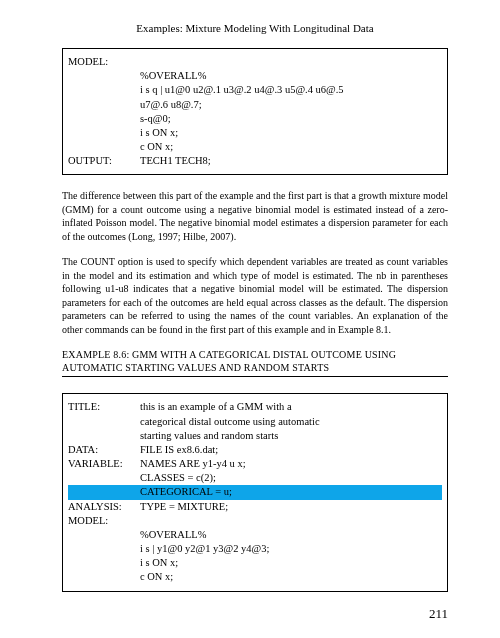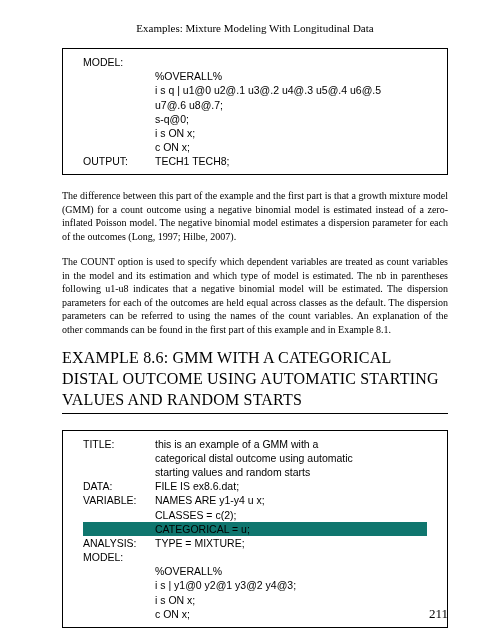--- a/index.html
+++ b/index.html
@@ -13,39 +13,39 @@
     padding: 22px 52px 30px 62px;
     font-size: 11px;
   }
   .page-header {
     text-align: center;
     font-size: 11px;
     margin-bottom: 14px;
   }
   .code-box {
     border: 1px solid #000;
-    padding: 6px 20px;
-    font-family: Liberation Sans, sans-serif;
+    padding: 6px 5px;
+    font-family: Liberation Serif, serif;
     font-size: 10.5px;
     line-height: 1.35;
     white-space: pre;
     margin-bottom: 14px;
     overflow: hidden;
   }
   .code-box .kw { display: inline-block; width: 72px; vertical-align: top; }
   .code-box .ln { display: block; }
-  .code-box .hl { background: #0f766e; }
+  .code-box .hl { background: #0ea5e9; }
   .body-para {
     font-size: 10px;
     line-height: 1.35;
     text-align: justify;
     margin-bottom: 12px;
   }
   .section-heading {
-    font-size: 16px;
+    font-size: 10px;
     font-weight: normal;
     line-height: 1.3;
     margin-top: 8px;
     margin-bottom: 2px;
     letter-spacing: 0.2px;
   }
   .heading-rule {
     border: none;
     border-top: 1.5px solid #000;
     margin-bottom: 16px;

